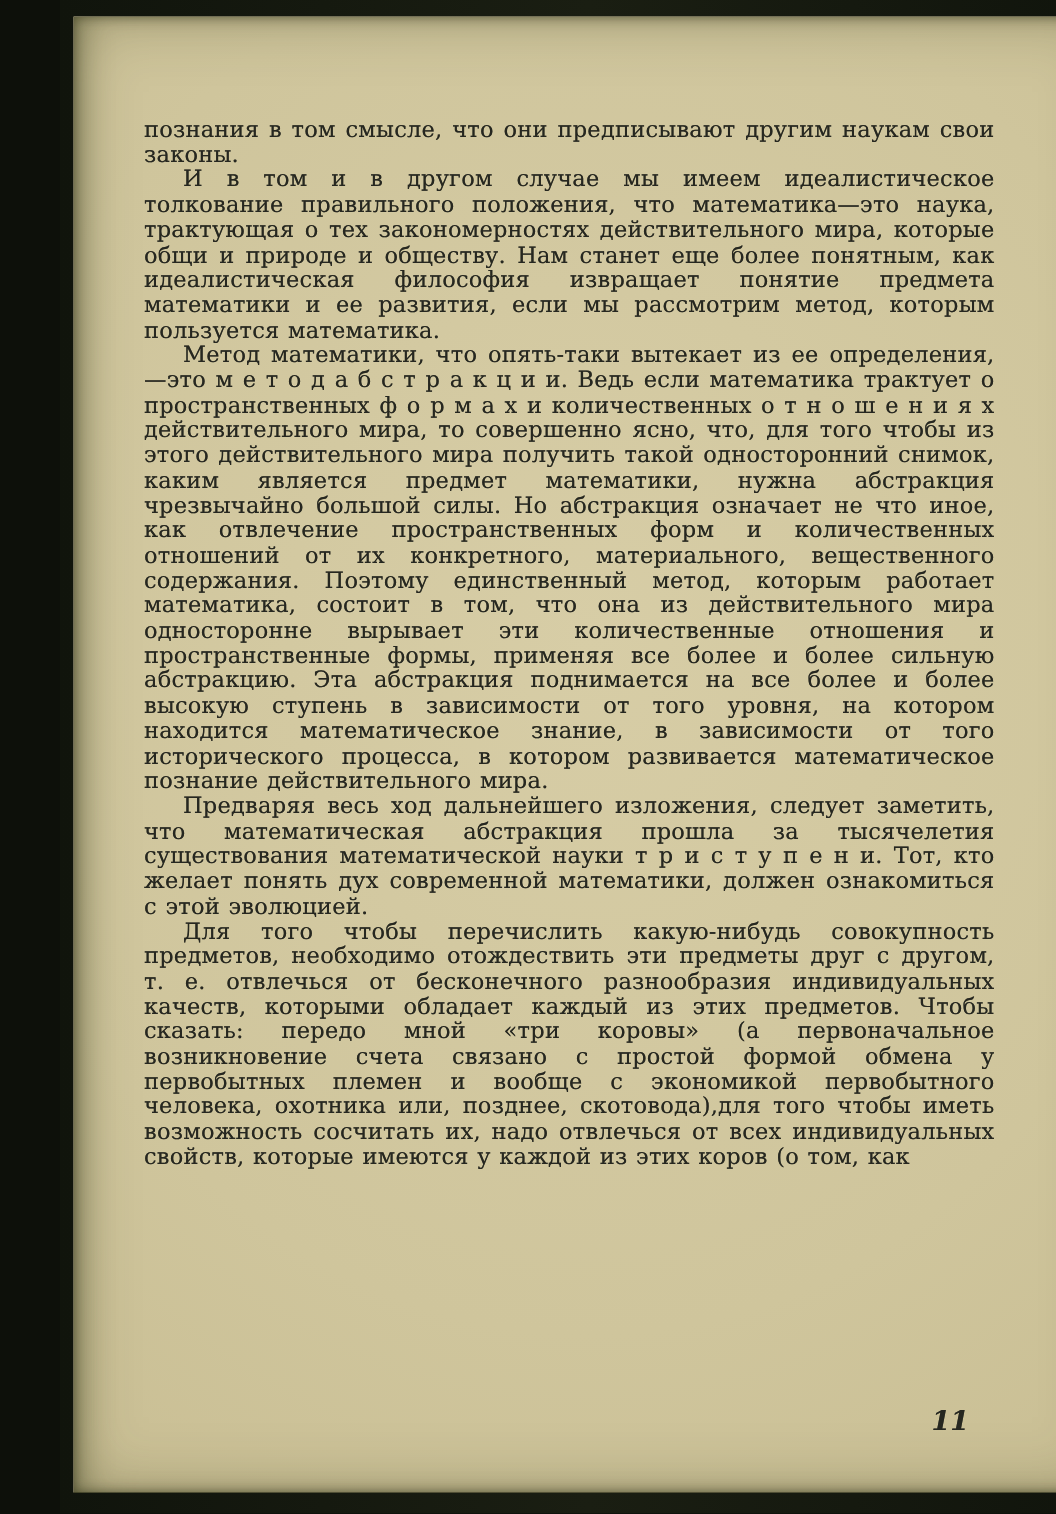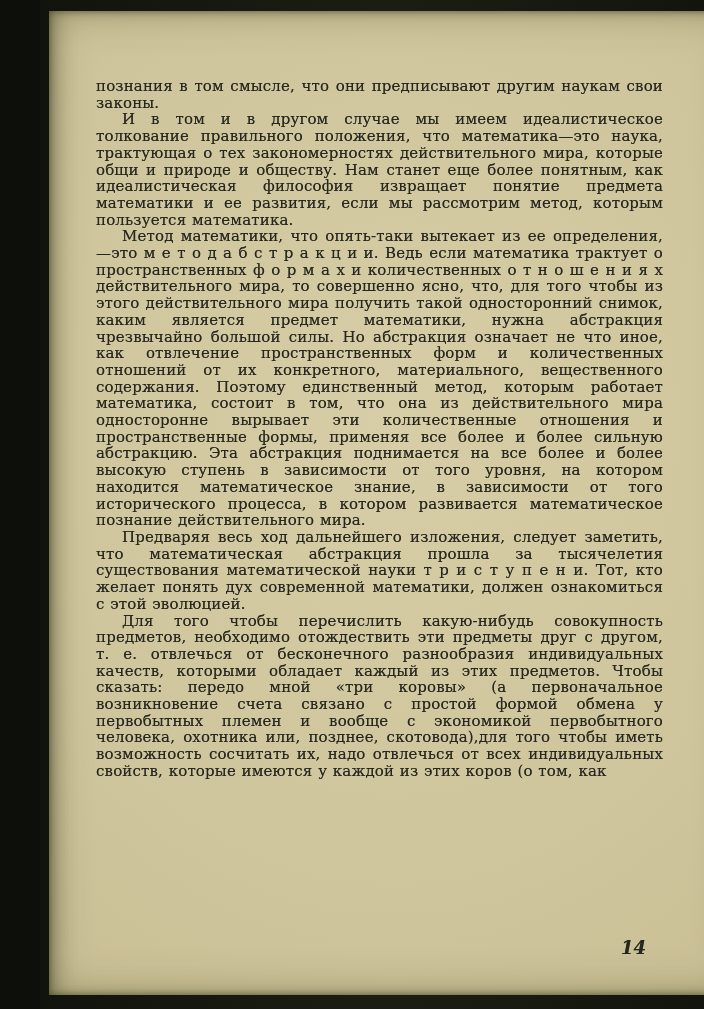--- a/index.html
+++ b/index.html
@@ -68,15 +68,15 @@
 
 <div class="scan">
   <div class="paper">
     <div class="text-block">
       <p class="continuation">познания в том смысле, что они предписывают другим наукам свои законы.</p>
       <p>И в том и в другом случае мы имеем идеалистическое толкование правильного положения, что математика—это наука, трактующая о тех закономерностях действительного мира, которые общи и природе и обществу. Нам станет еще более понятным, как идеалистическая философия извращает понятие предмета математики и ее развития, если мы рассмотрим метод, которым пользуется математика.</p>
       <p>Метод математики, что опять-таки вытекает из ее определения,—это м&nbsp;е&nbsp;т&nbsp;о&nbsp;д а&nbsp;б&nbsp;с&nbsp;т&nbsp;р&nbsp;а&nbsp;к&nbsp;ц&nbsp;и&nbsp;и. Ведь если математика трактует о пространственных ф&nbsp;о&nbsp;р&nbsp;м&nbsp;а&nbsp;х и количественных о&nbsp;т&nbsp;н&nbsp;о&nbsp;ш&nbsp;е&nbsp;н&nbsp;и&nbsp;я&nbsp;х действительного мира, то совершенно ясно, что, для того чтобы из этого действительного мира получить такой односторонний снимок, каким является предмет математики, нужна абстракция чрезвычайно большой силы. Но абстракция означает не что иное, как отвлечение пространственных форм и количественных отношений от их конкретного, материального, вещественного содержания. Поэтому единственный метод, которым работает математика, состоит в том, что она из действительного мира односторонне вырывает эти количественные отношения и пространственные формы, применяя все более и более сильную абстракцию. Эта абстракция поднимается на все более и более высокую ступень в зависимости от того уровня, на котором находится математическое знание, в зависимости от того исторического процесса, в котором развивается математическое познание действительного мира.</p>
       <p>Предваряя весь ход дальнейшего изложения, следует заметить, что математическая абстракция прошла за тысячелетия существования математической науки т&nbsp;р&nbsp;и с&nbsp;т&nbsp;у&nbsp;п&nbsp;е&nbsp;н&nbsp;и. Тот, кто желает понять дух современной математики, должен ознакомиться с этой эволюцией.</p>
       <p>Для того чтобы перечислить какую-нибудь совокупность предметов, необходимо отождествить эти предметы друг с другом, т. е. отвлечься от бесконечного разнообразия индивидуальных качеств, которыми обладает каждый из этих предметов. Чтобы сказать: передо мной «три коровы» (а первоначальное возникновение счета связано с простой формой обмена у первобытных племен и вообще с экономикой первобытного человека, охотника или, позднее, скотовода),для того чтобы иметь возможность сосчитать их, надо отвлечься от всех индивидуальных свойств, которые имеются у каждой из этих коров (о том, как</p>
     </div>
-    <div class="page-number">14</div>
+    <div class="page-number">11</div>
   </div>
 </div>
 
 </body></html>

